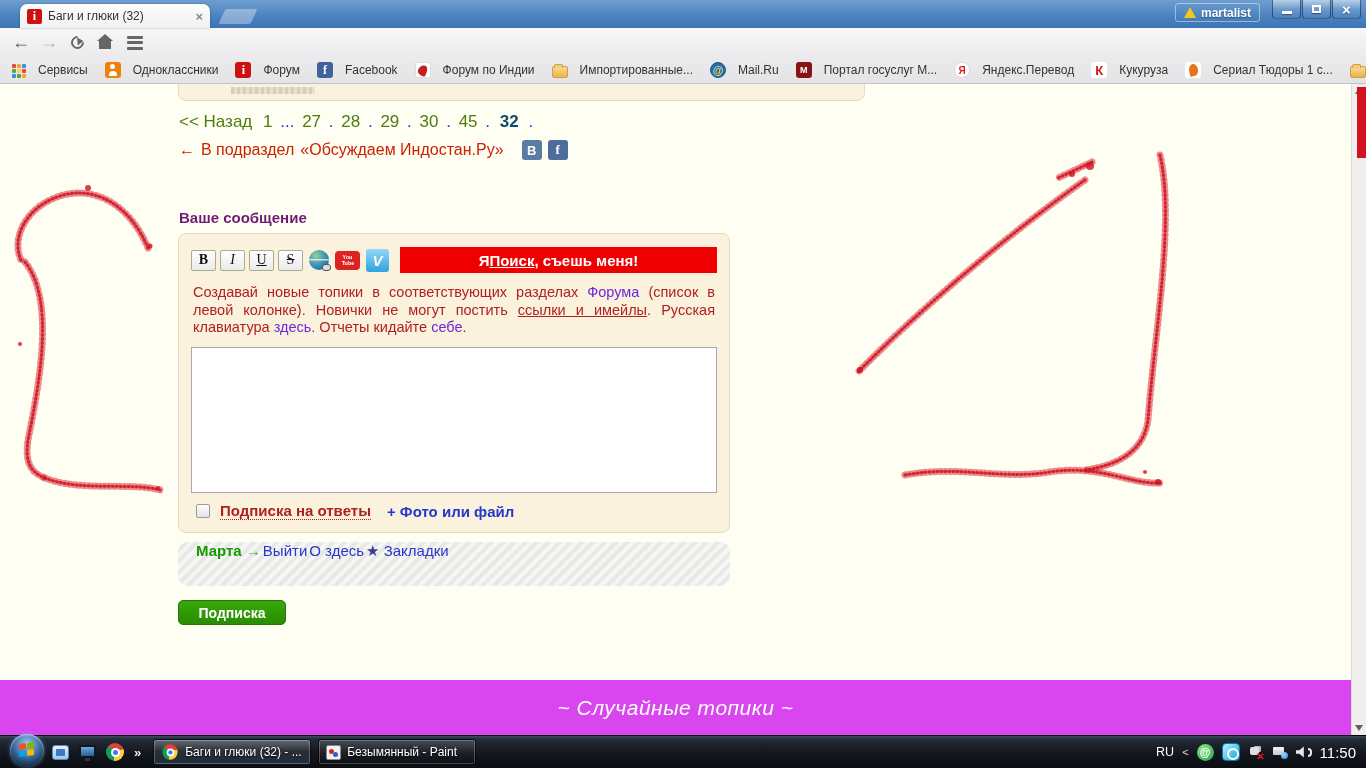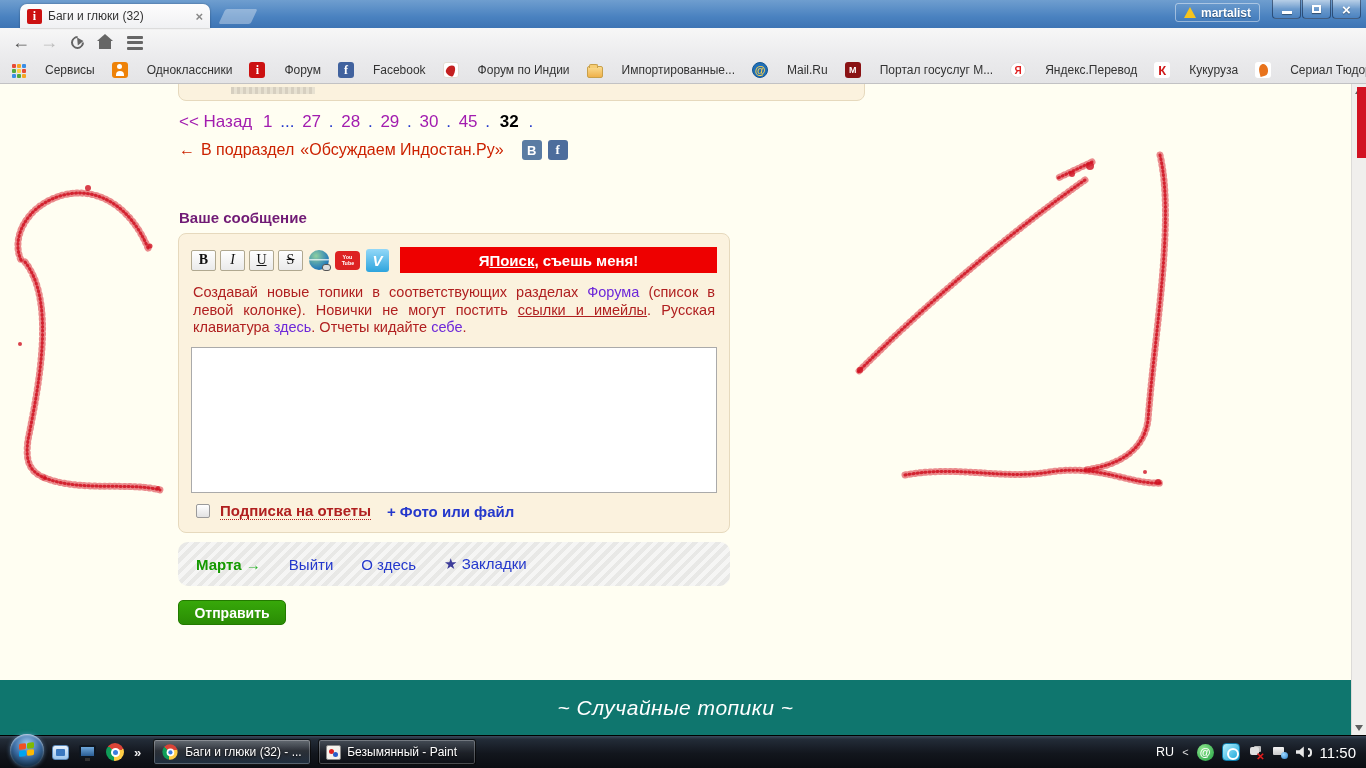--- a/index.html
+++ b/index.html
@@ -40,21 +40,21 @@
   .doc-ic::after { content:""; position:absolute; top:0; right:0; border-top:4px solid #cfcfcf; border-left:4px solid transparent; }
   .url-host { color:#222; }
   .url-path { color:#8a8a8a; }
   .star-ic { position:absolute; right:7px; color:#9a9a9a; font-size:15px; }
   .menu-btn { width:30px; height:24px; display:flex; flex-direction:column; justify-content:center; gap:2.5px; align-items:center; }
   .menu-btn i { width:16px; height:3px; background:#666; border-radius:1px; }
 
   
   .bookmarks { height:27px; background:linear-gradient(#ebebed,#e4e4e6); border-bottom:1px solid #c2c2c4; display:flex; align-items:center;
                padding:0 10px; gap:17px; font-size:12px; color:#333; white-space:nowrap; }
-  .bm { display:flex; align-items:center; gap:19px; }
+  .bm { display:flex; align-items:center; gap:12px; }
   .bm-last { margin-left:auto; }
   .fi { width:16px; height:16px; border-radius:3px; display:flex; align-items:center; justify-content:center; font-weight:bold; font-size:11px; color:#fff; flex:0 0 auto; }
   .fi-grid { position:relative; }
   .fi-grid i { position:absolute; left:2px; top:2px; width:4px; height:4px; border-radius:1px; background:#e84b35;
     box-shadow:5px 0 0 #f5a623, 10px 0 0 #3a8ee6, 0 5px 0 #53a93f, 5px 5px 0 #ffce44, 10px 5px 0 #e84b35, 0 10px 0 #3a8ee6, 5px 10px 0 #53a93f, 10px 10px 0 #f5a623; }
   .fi-ok { background:#ee8208; position:relative; }
   .fi-ok::before { content:""; position:absolute; top:2px; left:5.5px; width:5px; height:5px; border-radius:50%; background:#fff; }
   .fi-ok::after { content:""; position:absolute; bottom:2px; left:4px; width:8px; height:5px; border-radius:4px 4px 0 0; background:#fff; }
   .fi-i { background:#cc1111; font-family:"Liberation Serif",serif; font-size:12px; }
   .fi-fb { background:#41629e; font-family:"Liberation Serif",serif; font-size:12px; }
@@ -68,23 +68,23 @@
   .fi-k { background:#fff; color:#d01818; font-size:13px; }
   .fi-flame { background:#fff; position:relative; }
   .fi-flame::before { content:""; width:9px; height:12px; background:#e8731c; border-radius:55% 45% 50% 0; transform:rotate(-14deg); }
 
   
   .viewport { position:relative; height:651px; background:#fffef2; overflow:hidden; }
   .partial-box { position:absolute; left:178px; top:-8px; width:687px; height:25px; background:#fbf2de; border:1px solid #e6d9bd; border-radius:0 0 8px 8px; }
   .smudge { position:absolute; left:52px; top:10px; width:84px; height:7px; background:repeating-linear-gradient(90deg,#b9b4a8 0 3px,#d8d4c8 3px 6px); opacity:.55; filter:blur(.5px); }
 
   .pagination { position:absolute; left:179px; top:28px; font-size:17px; color:#2438cc; }
-  .pagination a { color:#a21caf; text-decoration:none; }
+  .pagination a { color:#4d7c0f; text-decoration:none; }
   .pg-sep { color:#2438cc; margin:0 3px; }
-  .pg-current { color:#000000; font-weight:bold; margin:0 2px; }
+  .pg-current { color:#0c4a6e; font-weight:bold; margin:0 2px; }
 
   .subsection { position:absolute; left:179px; top:56px; font-size:16px; color:#cc2200; display:flex; align-items:center; gap:6px; }
   .soc { width:20px; height:20px; border-radius:3px; color:#fff; font-weight:bold; font-size:13px; display:flex; align-items:center; justify-content:center; }
   .soc-vk { background:#5a7ca3; margin-left:12px; }
   .soc-fb { background:#4d6d9c; font-family:"Liberation Serif",serif; }
 
   .msg-heading { position:absolute; left:179px; top:125px; font-size:15px; font-weight:bold; color:#701a75; }
 
   .msg-form { position:absolute; left:178px; top:149px; width:552px; background:#fbf2de; border:1px solid #e6d9bd; border-radius:8px; padding:13px 12px 12px; }
   .fm-toolbar { display:flex; align-items:center; gap:4px; }
@@ -106,31 +106,31 @@
   .fm-hint .lnk { color:#6d28d9; }
   .fm-hint .u-red { text-decoration:underline; }
   .msg-area { display:block; margin-top:10px; width:526px; height:146px; resize:none; border:1px solid #aaa; background:#fff; font-size:14px; padding:4px; }
   .fm-bottom { margin-top:9px; display:flex; align-items:center; gap:10px; padding-left:5px; }
   .checkbox { width:14px; height:14px; border:1px solid #9a9a9a; border-radius:2px; background:linear-gradient(#fff,#e2e2e2); }
   .subscribe { color:#b02020; font-weight:bold; font-size:15px; border-bottom:1px dotted #b02020; }
   .attach { color:#2438cc; font-weight:bold; font-size:15px; margin-left:6px; }
 
   .userbar { position:absolute; left:178px; top:458px; width:552px; height:44px; border-radius:10px; background:#ececea;
              background-image:repeating-linear-gradient(135deg,rgba(255,255,255,.5) 0 4px,rgba(0,0,0,.015) 4px 8px);
-             display:flex; align-items:center; padding:0 18px; gap:28px; font-size:15px; }
+             display:flex; align-items:flex-start; padding:0 18px; gap:2px; font-size:15px; }
   .ub-name { color:#149900; font-weight:bold; }
   .ub-arrow { color:#2ab22a; }
   .ub-link { color:#2438cc; }
   .ub-star { color:#3c3c99; }
 
   .submit-btn { position:absolute; left:178px; top:516px; width:108px; height:25px; background:linear-gradient(#37a80a,#2a8c04);
                 border:1px solid #237a00; border-radius:5px; color:#fff; font-weight:bold; font-size:14px;
                 display:flex; align-items:center; justify-content:center; }
 
-  .page-footer { position:absolute; left:0; right:15px; bottom:0; height:55px; background:#0f766e; color:#fff;
+  .page-footer { position:absolute; left:0; right:15px; bottom:0; height:55px; background:#d946ef; color:#fff;
                  display:flex; align-items:center; justify-content:center; font-size:21px; font-style:italic; letter-spacing:.5px; }
 
   
   .scrollbar { position:absolute; right:0; top:0; bottom:0; width:15px; background:#f0efed; border-left:1px solid #dcdbd8; }
   .sb-up { position:absolute; top:4px; left:3px; width:0; height:0; border-left:4.5px solid transparent; border-right:4.5px solid transparent; border-bottom:6px solid #606060; }
   .sb-down { position:absolute; bottom:4px; left:3px; width:0; height:0; border-left:4.5px solid transparent; border-right:4.5px solid transparent; border-top:6px solid #606060; }
   .red-strip { position:absolute; right:0; top:3px; width:9px; height:71px; background:#d21222; z-index:6; }
 
   .scribbles { position:absolute; inset:0; z-index:5; pointer-events:none; }
   .spray1 { fill:none; stroke:#d51525; stroke-width:7; stroke-linecap:round; stroke-dasharray:1 4; opacity:.5; }
@@ -348,21 +348,21 @@
     </div>
   </div>
 
   <div class="userbar">
     <span><span class="ub-name">Марта</span> <span class="ub-arrow">→</span></span>
     <span class="ub-link">Выйти</span>
     <span class="ub-link">О здесь</span>
     <span><span class="ub-star">★</span> <span class="ub-link">Закладки</span></span>
   </div>
 
-  <div class="submit-btn">Отправить</div>
+  <div class="submit-btn">Подписка</div>
 
   <div class="page-footer">~ Случайные топики ~</div>
 
   <div class="scrollbar">
     <span class="sb-up"></span>
     <span class="sb-down"></span>
   </div>
   <div class="red-strip"></div>
 
   <svg class="scribbles" width="1351" height="651" viewBox="0 0 1351 651">

